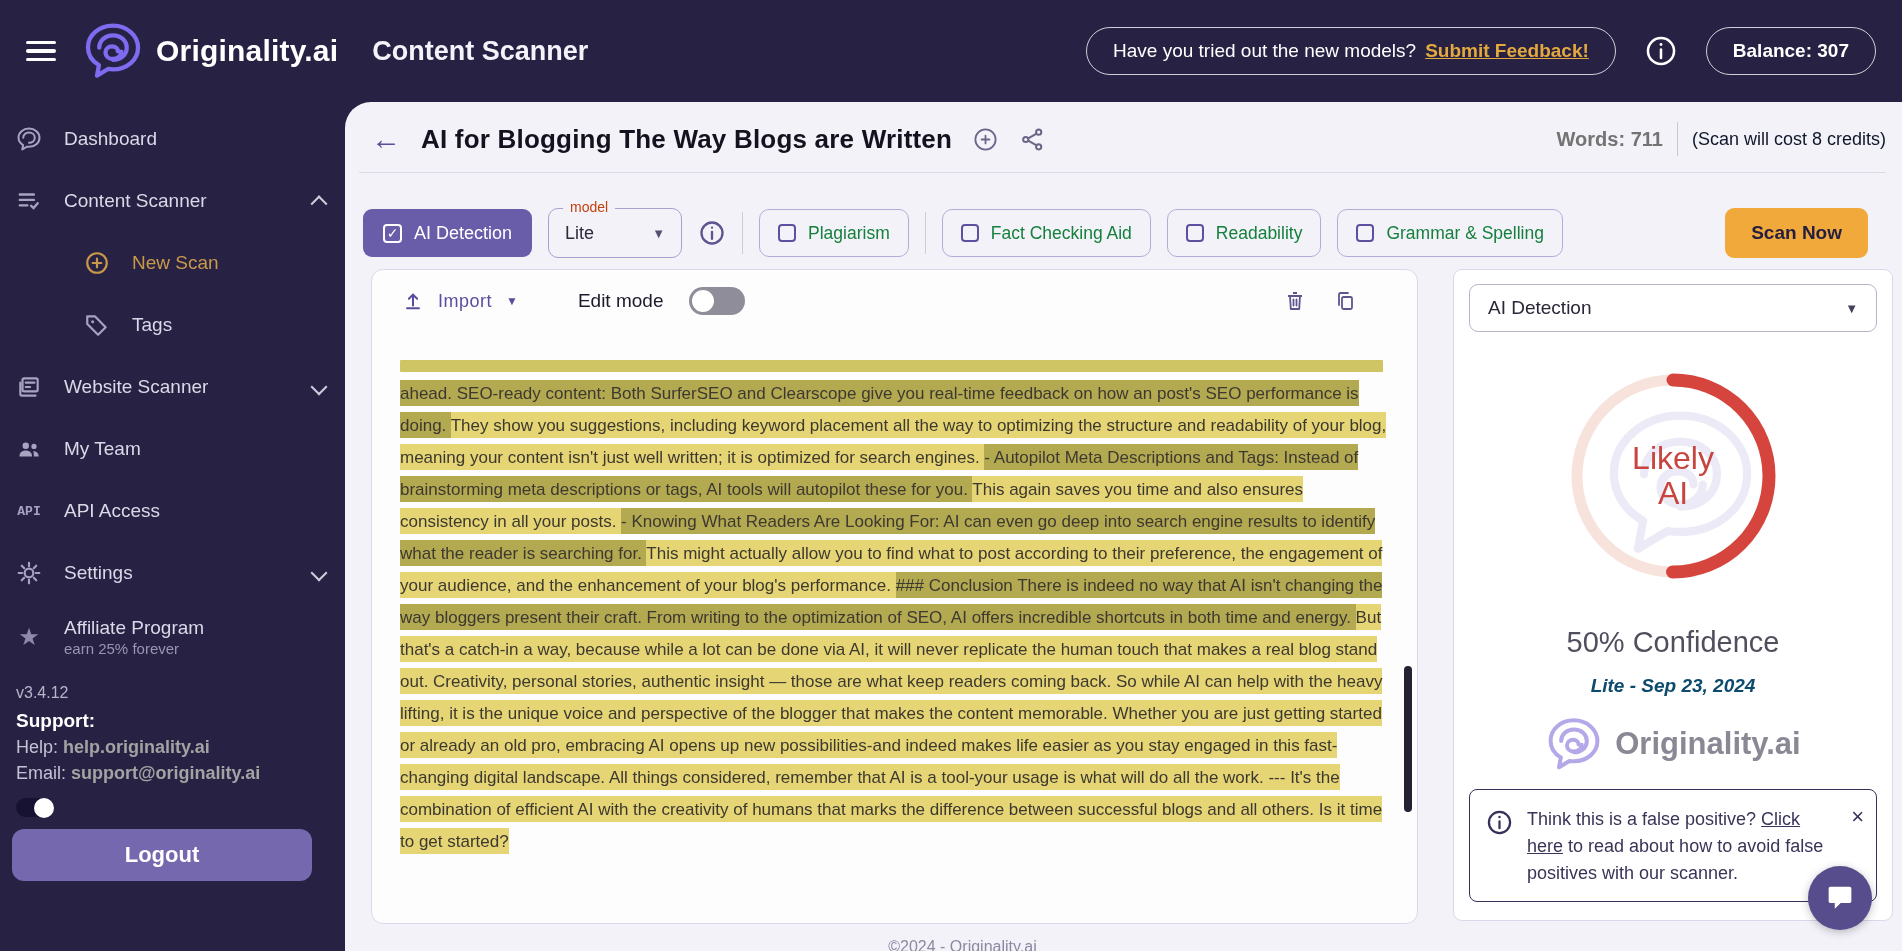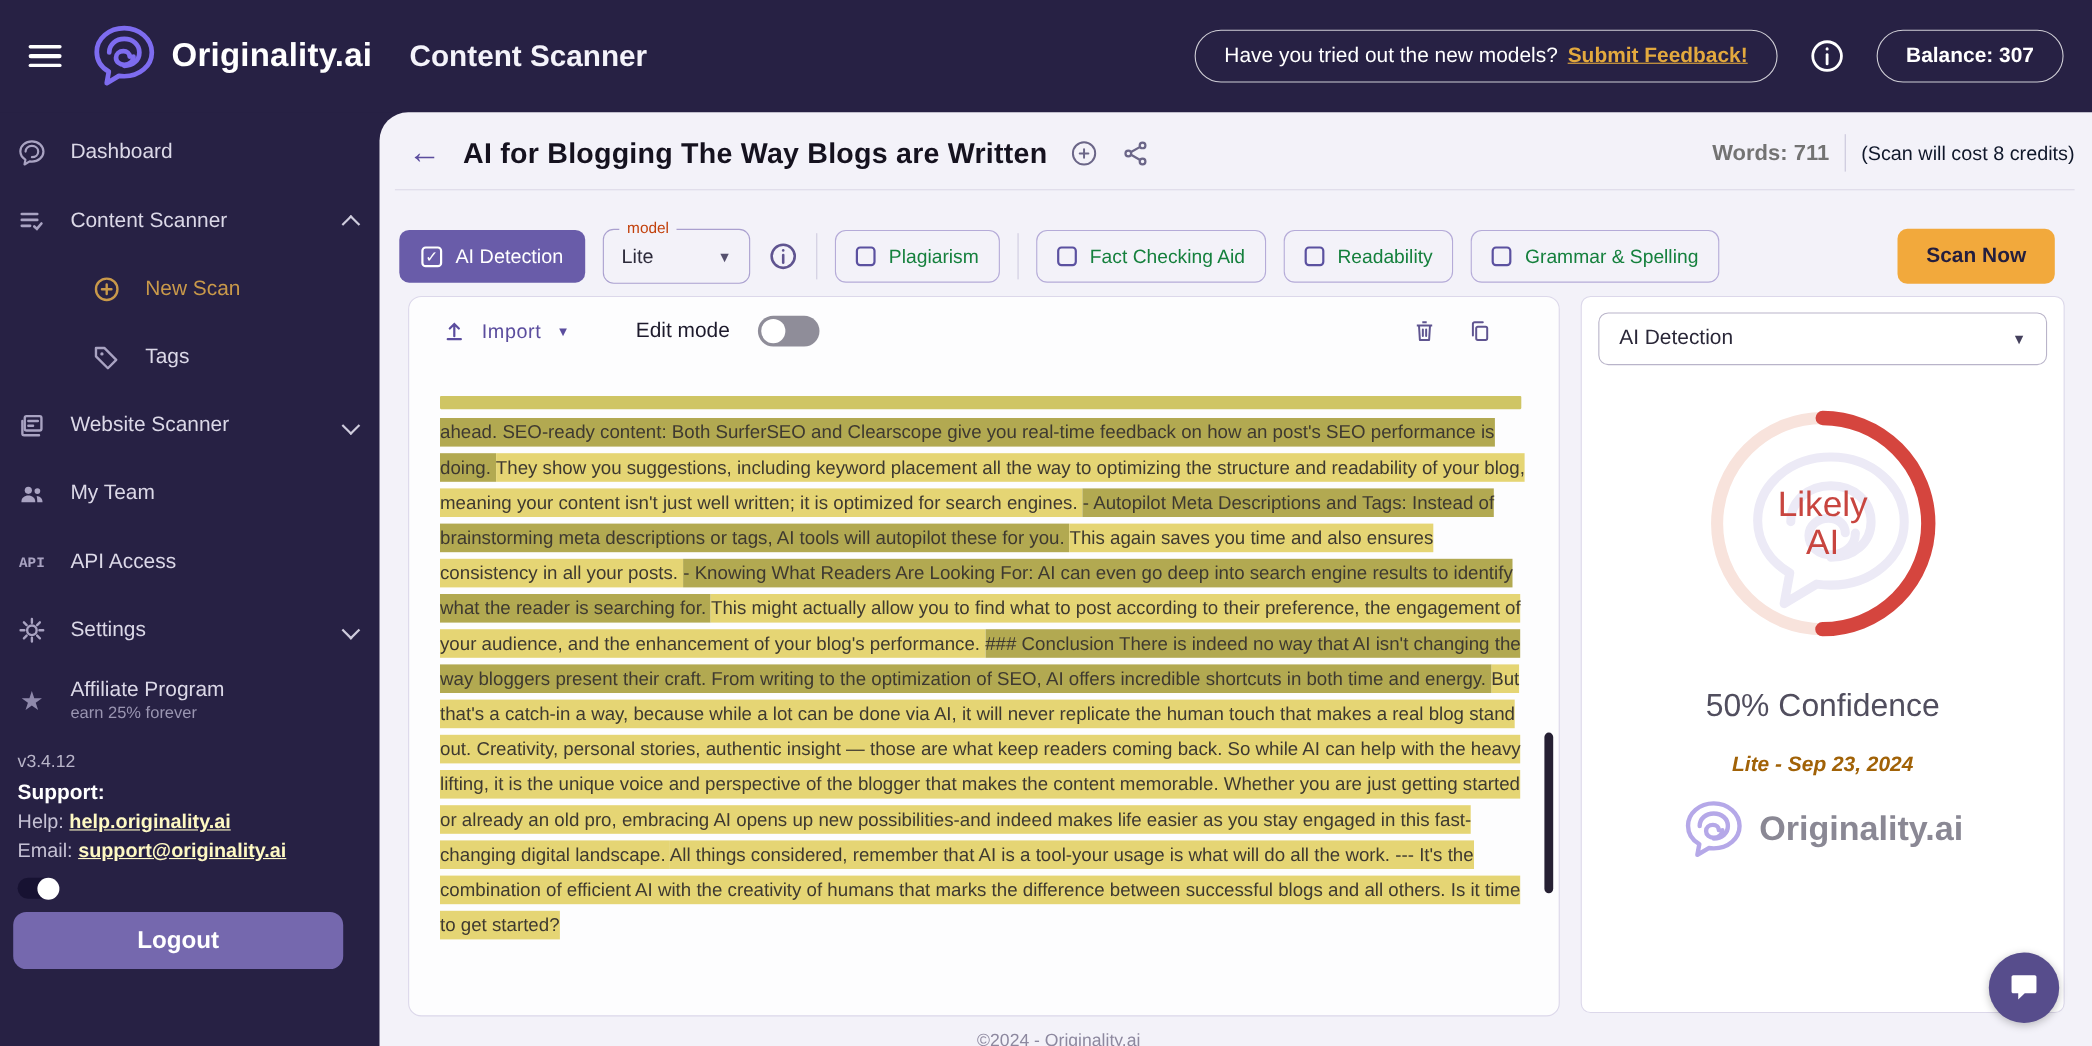--- a/index.html
+++ b/index.html
@@ -34,21 +34,21 @@
   .gold, .gold .ic { color:#c9994a !important; }
   .chev { margin-left:auto; width:12px; height:12px; border-right:2.5px solid #cfccdd; border-bottom:2.5px solid #cfccdd; }
   .chev.up { transform:rotate(-135deg) translate(-2px,-2px); }
   .chev.down { transform:rotate(45deg); }
   .affil { height:66px; }
   .affil .txt { display:flex; flex-direction:column; line-height:1.25; }
   .affil .sub { font-size:15px; color:#9a95b1; }
   .side-meta { font-size:16px; color:#b9b5c9; margin:14px 0 0 4px; }
   .side-support { font-size:19px; font-weight:700; color:#fff; margin:8px 0 0 4px; }
   .side-line { font-size:18px; color:#c5c1d4; margin:5px 0 0 4px; }
-  .side-line a { color:#fef9c3; font-weight:700; text-decoration:underline; cursor:pointer; }
+  .side-line a { color:#a3a3a3; font-weight:700; cursor:pointer; }
   .mini-toggle { margin:14px 0 0 4px; width:38px; height:19px; background:#171232; border-radius:10px; position:relative; cursor:pointer; }
   .mini-toggle i { position:absolute; right:0px; top:-0.5px; width:20px; height:20px; background:#fff; border-radius:50%; }
   .logout { margin-top:12px; width:300px; height:52px; background:#7568ae; border:none; border-radius:12px; color:#fff; font-size:22px; font-weight:700; font-family:inherit; cursor:pointer; }
 
   
   .title-row { display:flex; align-items:center; padding:20px 16px 16px 12px; gap:20px; }
   .back-arrow { font-size:30px; color:#5b4d9e; cursor:pointer; line-height:1; }
   .doc-title { font-size:26px; font-weight:800; color:#15121f; letter-spacing:.2px; }
   .tr-ic { width:27px; height:27px; color:#6b6688; cursor:pointer; }
   .tr-ic svg { width:100%; height:100%; }
@@ -67,21 +67,21 @@
   .model-label { position:absolute; top:-10px; left:14px; background:#f3f2f9; padding:0 7px; font-size:14px; color:#c2410c; }
   .model-value { font-size:18px; color:#2c2a3a; }
   .model-caret { margin-left:auto; font-size:13px; color:#55506e; }
   .tb-info { width:28px; height:28px; color:#5f5490; cursor:pointer; }
   .tb-info svg { width:100%; height:100%; }
   .tb-div { width:1px; height:42px; background:#cfcbdf; }
   .btn-opt { display:flex; align-items:center; gap:12px; border:1.5px solid #b5abd8; border-radius:10px; height:48px; padding:0 18px; font-size:17.5px; color:#15803d; background:transparent; cursor:pointer; }
   .btn-scan { margin-left:auto; background:#f2a93c; border:none; border-radius:9px; height:50px; padding:0 26px; font-size:19px; font-weight:800; color:#241e3e; font-family:inherit; cursor:pointer; }
 
   
-  .content-row { display:flex; gap:19px; padding:6px 30px 0 12px; }
+  .content-row { display:flex; gap:35px; padding:6px 30px 0 12px; }
   .editor-card { position:relative; width:1047px; height:655px; background:#fdfdfe; border:1px solid #dcd8ea; border-radius:12px; overflow:hidden; flex:none; }
   .editor-bar { height:62px; display:flex; align-items:center; padding:0 60px 0 30px; gap:14px; }
   .imp-ic { width:22px; height:22px; color:#5b4d9e; }
   .imp-ic svg { width:100%; height:100%; }
   .imp-label { font-size:18px; color:#5b4d9e; letter-spacing:.5px; cursor:pointer; }
   .imp-caret { font-size:12px; color:#5b4d9e; cursor:pointer; }
   .edit-label { margin-left:46px; font-size:19px; color:#1d1a2c; }
   .toggle { width:56px; height:28px; background:#8f8d99; border-radius:15px; position:relative; cursor:pointer; margin-left:12px; }
   .toggle i { position:absolute; left:3px; top:3px; width:22px; height:22px; background:#fff; border-radius:50%; }
   .eb-right { margin-left:auto; display:flex; gap:26px; }
@@ -99,21 +99,21 @@
 
   
   .results-card { width:440px; height:652px; background:#fff; border:1px solid #dcd8ea; border-radius:9px; flex:none; display:flex; flex-direction:column; align-items:center; padding:14px 15px 0 15px; }
   .res-dd { width:100%; height:48px; border:1px solid #b9b4c9; border-radius:9px; display:flex; align-items:center; padding:0 18px; font-size:19px; color:#2a2738; cursor:pointer; background:#fff; }
   .res-dd .model-caret { color:#44405c; }
   .gauge-wrap { position:relative; width:212px; height:212px; margin-top:38px; }
   .gauge-wrap svg.ring { position:absolute; inset:0; }
   .gauge-watermark { position:absolute; left:31px; top:36px; width:165px; height:150px; color:#eceaf6; }
   .verdict { position:absolute; inset:0; display:flex; flex-direction:column; align-items:center; justify-content:center; color:#c8453f; font-size:32px; line-height:1.1; }
   .confidence { margin-top:44px; font-size:29px; color:#514e5e; }
-  .scan-meta { margin-top:26px; font-size:19px; font-weight:700; font-style:italic; color:#a16207;text-align:right; }
+  .scan-meta { margin-top:16px; font-size:19px; font-weight:700; font-style:italic; color:#0c4a6e;text-align:right; }
   .res-logo { margin-top:20px; display:flex; align-items:center; gap:12px; }
   .res-logo .brain { width:58px; height:54px; color:#b5a8e8; }
   .res-logo .word { font-size:31px; font-weight:800; color:#8a8894; }
   .notice { margin-top:18px; width:100%; border:1.6px solid #38315b; border-radius:8px; background:#fff; display:flex; padding:16px 12px 14px 16px; gap:14px; }
   .n-info { width:27px; height:27px; flex:none; color:#38315b; margin-top:3px; }
   .n-info svg { width:100%; height:100%; }
   .n-text { font-size:18px; line-height:27px; color:#3a3458; width:300px; }
   .n-text a { color:#3a3458; text-decoration:underline; cursor:pointer; }
   .n-close { margin-left:auto; font-size:22px; color:#38315b; cursor:pointer; line-height:1; }
 
@@ -387,20 +387,31 @@
           <div class="res-logo">
             <span class="brain">
               <svg viewBox="0 0 52 48" fill="none" stroke="currentColor" stroke-width="3.6" stroke-linejoin="round" stroke-linecap="round">
                   <path d="M26 3C14.3 3 5 11 5 21.2c0 6.3 3.6 11.8 9.2 15L12.6 45l9.3-5.6c1.3.2 2.7.3 4.1.3 11.7 0 21-8 21-18.2S37.7 3 26 3Z"></path>
                   <path d="M14.5 21.5c0-6 5-10.3 11.5-10.3s11.5 4.3 11.5 10.3-5 10.2-11.5 10.2"></path>
                   <path d="M33 24.8c0 3.6-3.1 6.2-7 6.2-3.5 0-6.3-2.3-6.3-5.5 0-2.9 2.5-5 5.6-5 2.8 0 4.8 1.8 4.8 4.2"></path>
                 </svg>
             </span>
             <span class="word">Originality.ai</span>
           </div>
+          <div class="notice">
+            <span class="n-info">
+              <svg viewBox="0 0 24 24" fill="none" stroke="currentColor" stroke-width="2">
+                  <circle cx="12" cy="12" r="9.4"></circle>
+                  <path d="M12 11v6" stroke-linecap="round"></path>
+                  <circle cx="12" cy="7.2" r="1.1" fill="currentColor" stroke="none"></circle>
+                </svg>
+            </span>
+            <p class="n-text"><span>Think this is a false positive? </span><a>Click here</a><span> to read about how to avoid false positives with our scanner.</span></p>
+            <span class="n-close">×</span>
+          </div>
         </aside>
       </div>
 
       <div class="content-footer">©2024 - Originality.ai</div>
     </main>
   </div>
 
   <div class="chat-fab">
     <svg viewBox="0 0 24 24" fill="#ffffff">
         <path d="M4 5.2C4 4.5 4.5 4 5.2 4h13.6c.7 0 1.2.5 1.2 1.2v9.1c0 .7-.5 1.2-1.2 1.2h-6.3l-4.2 4v-4H5.2c-.7 0-1.2-.5-1.2-1.2V5.2Z"></path>

